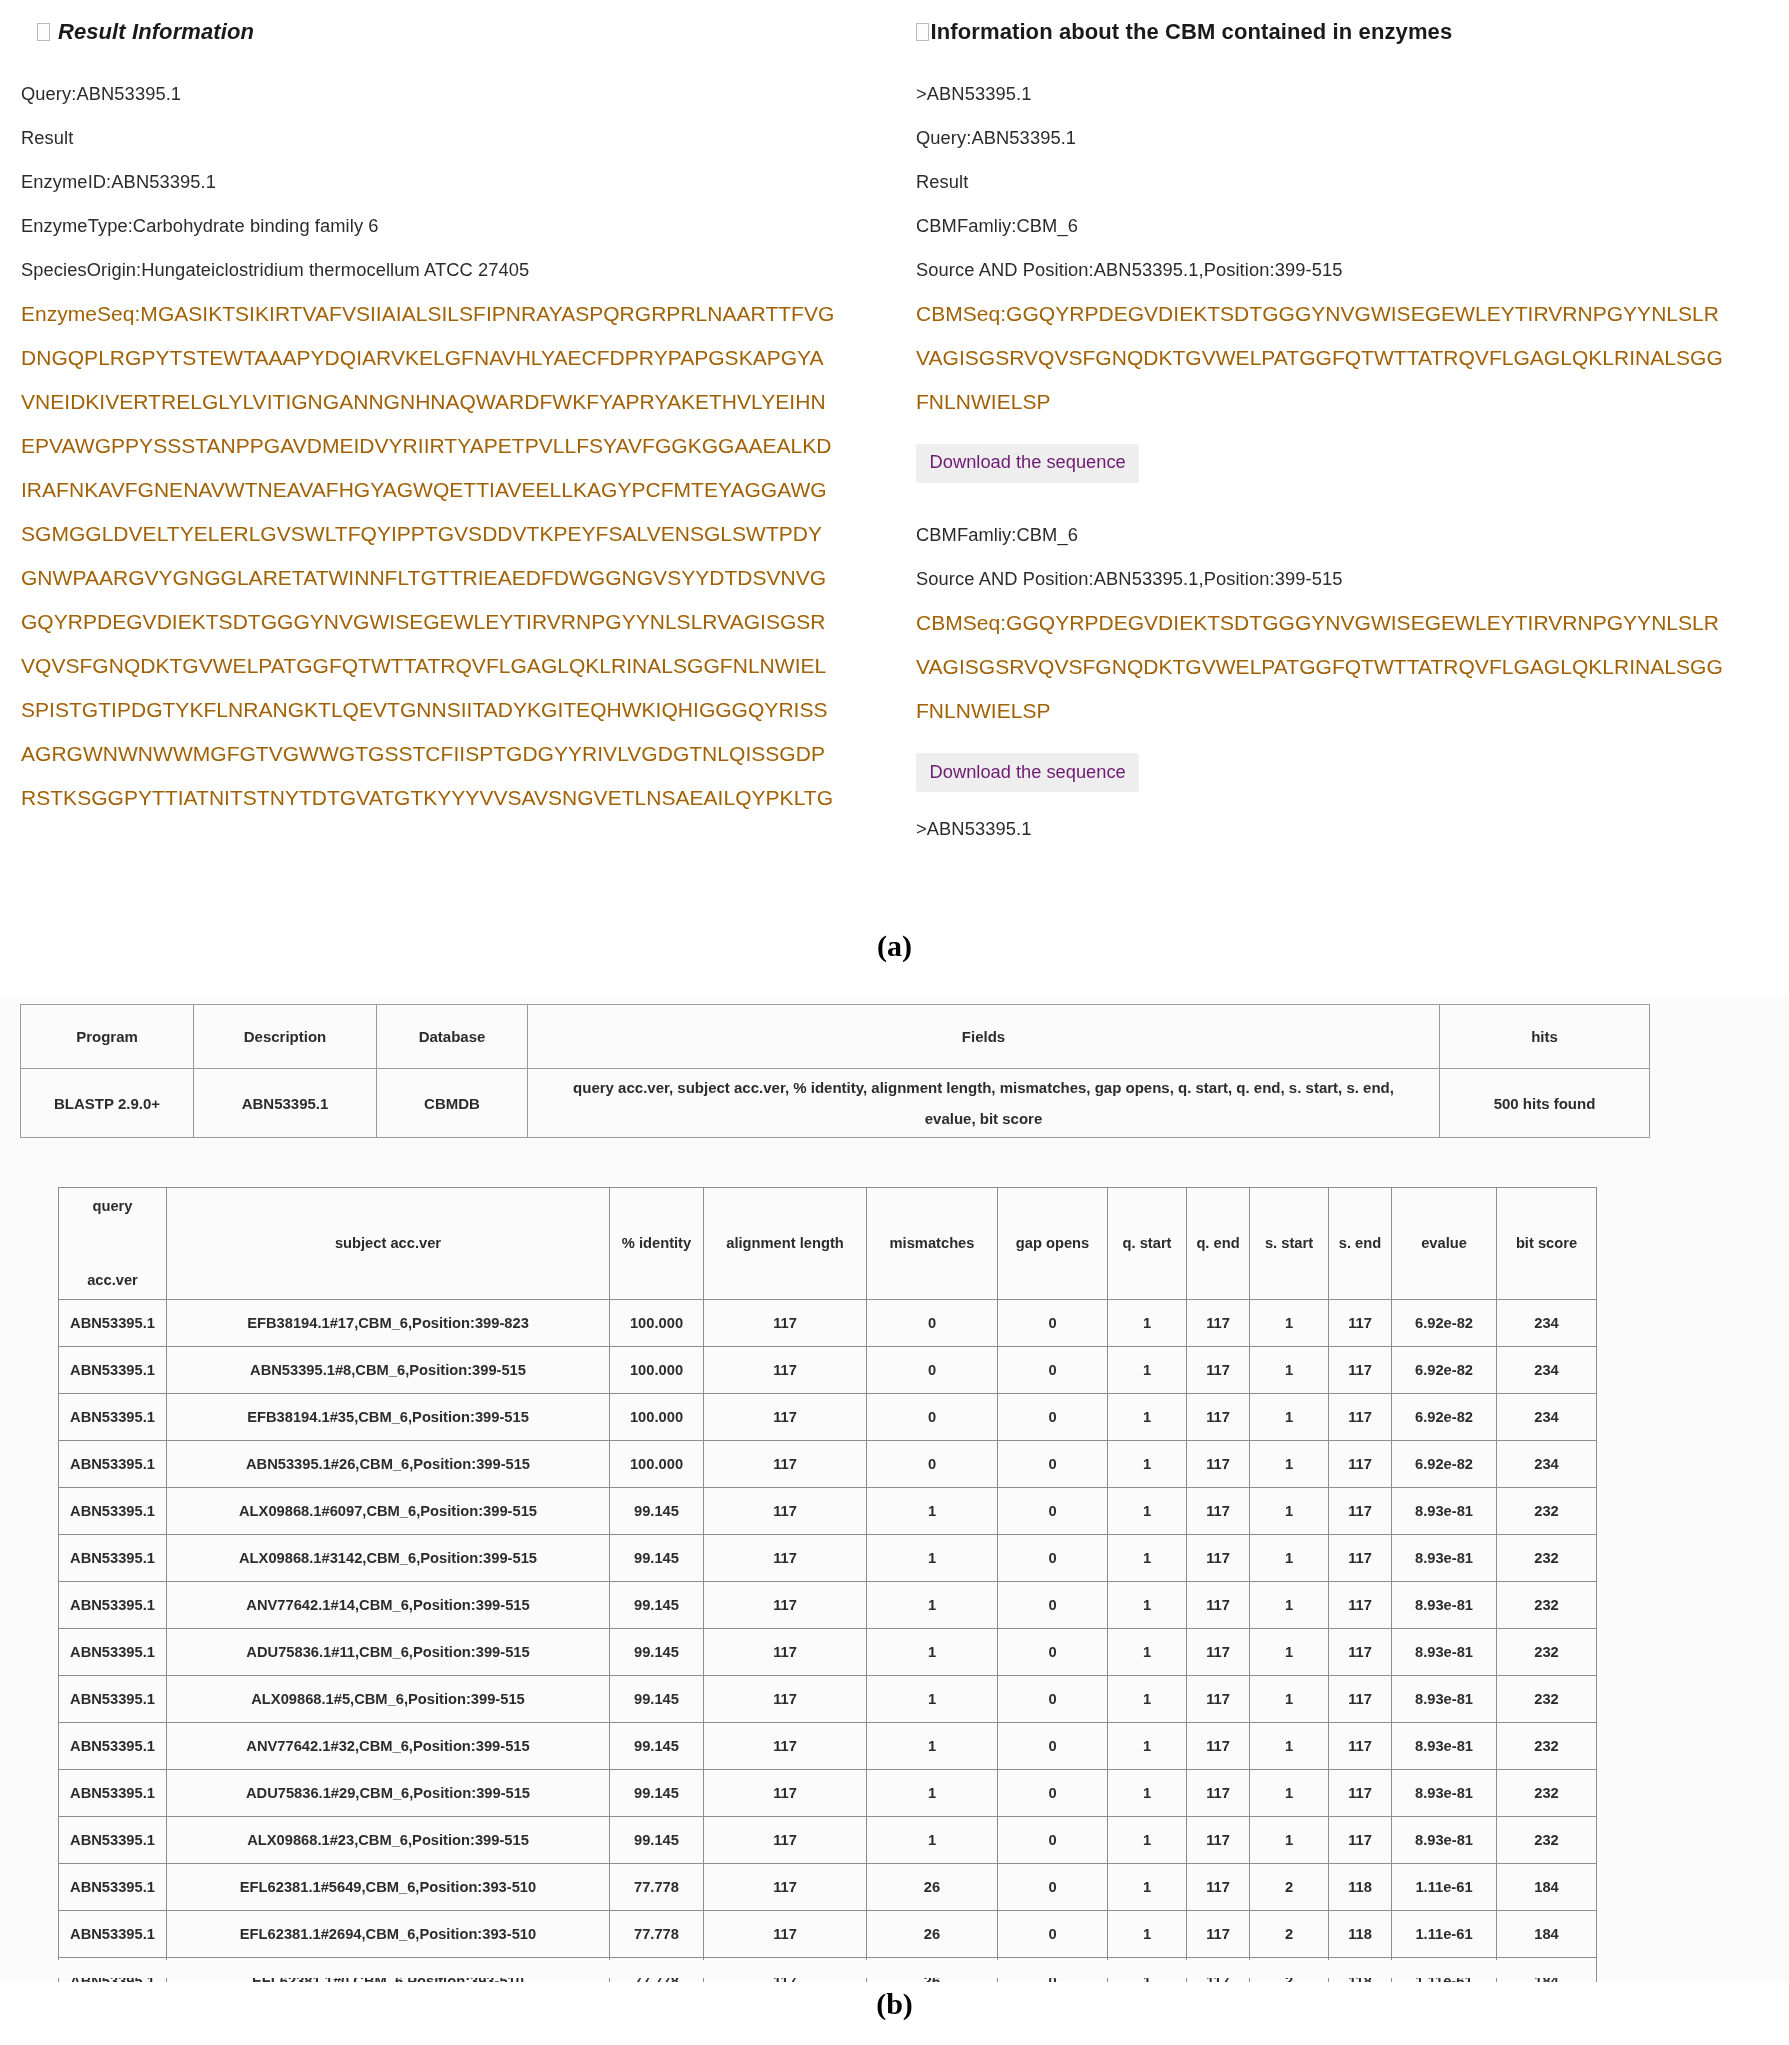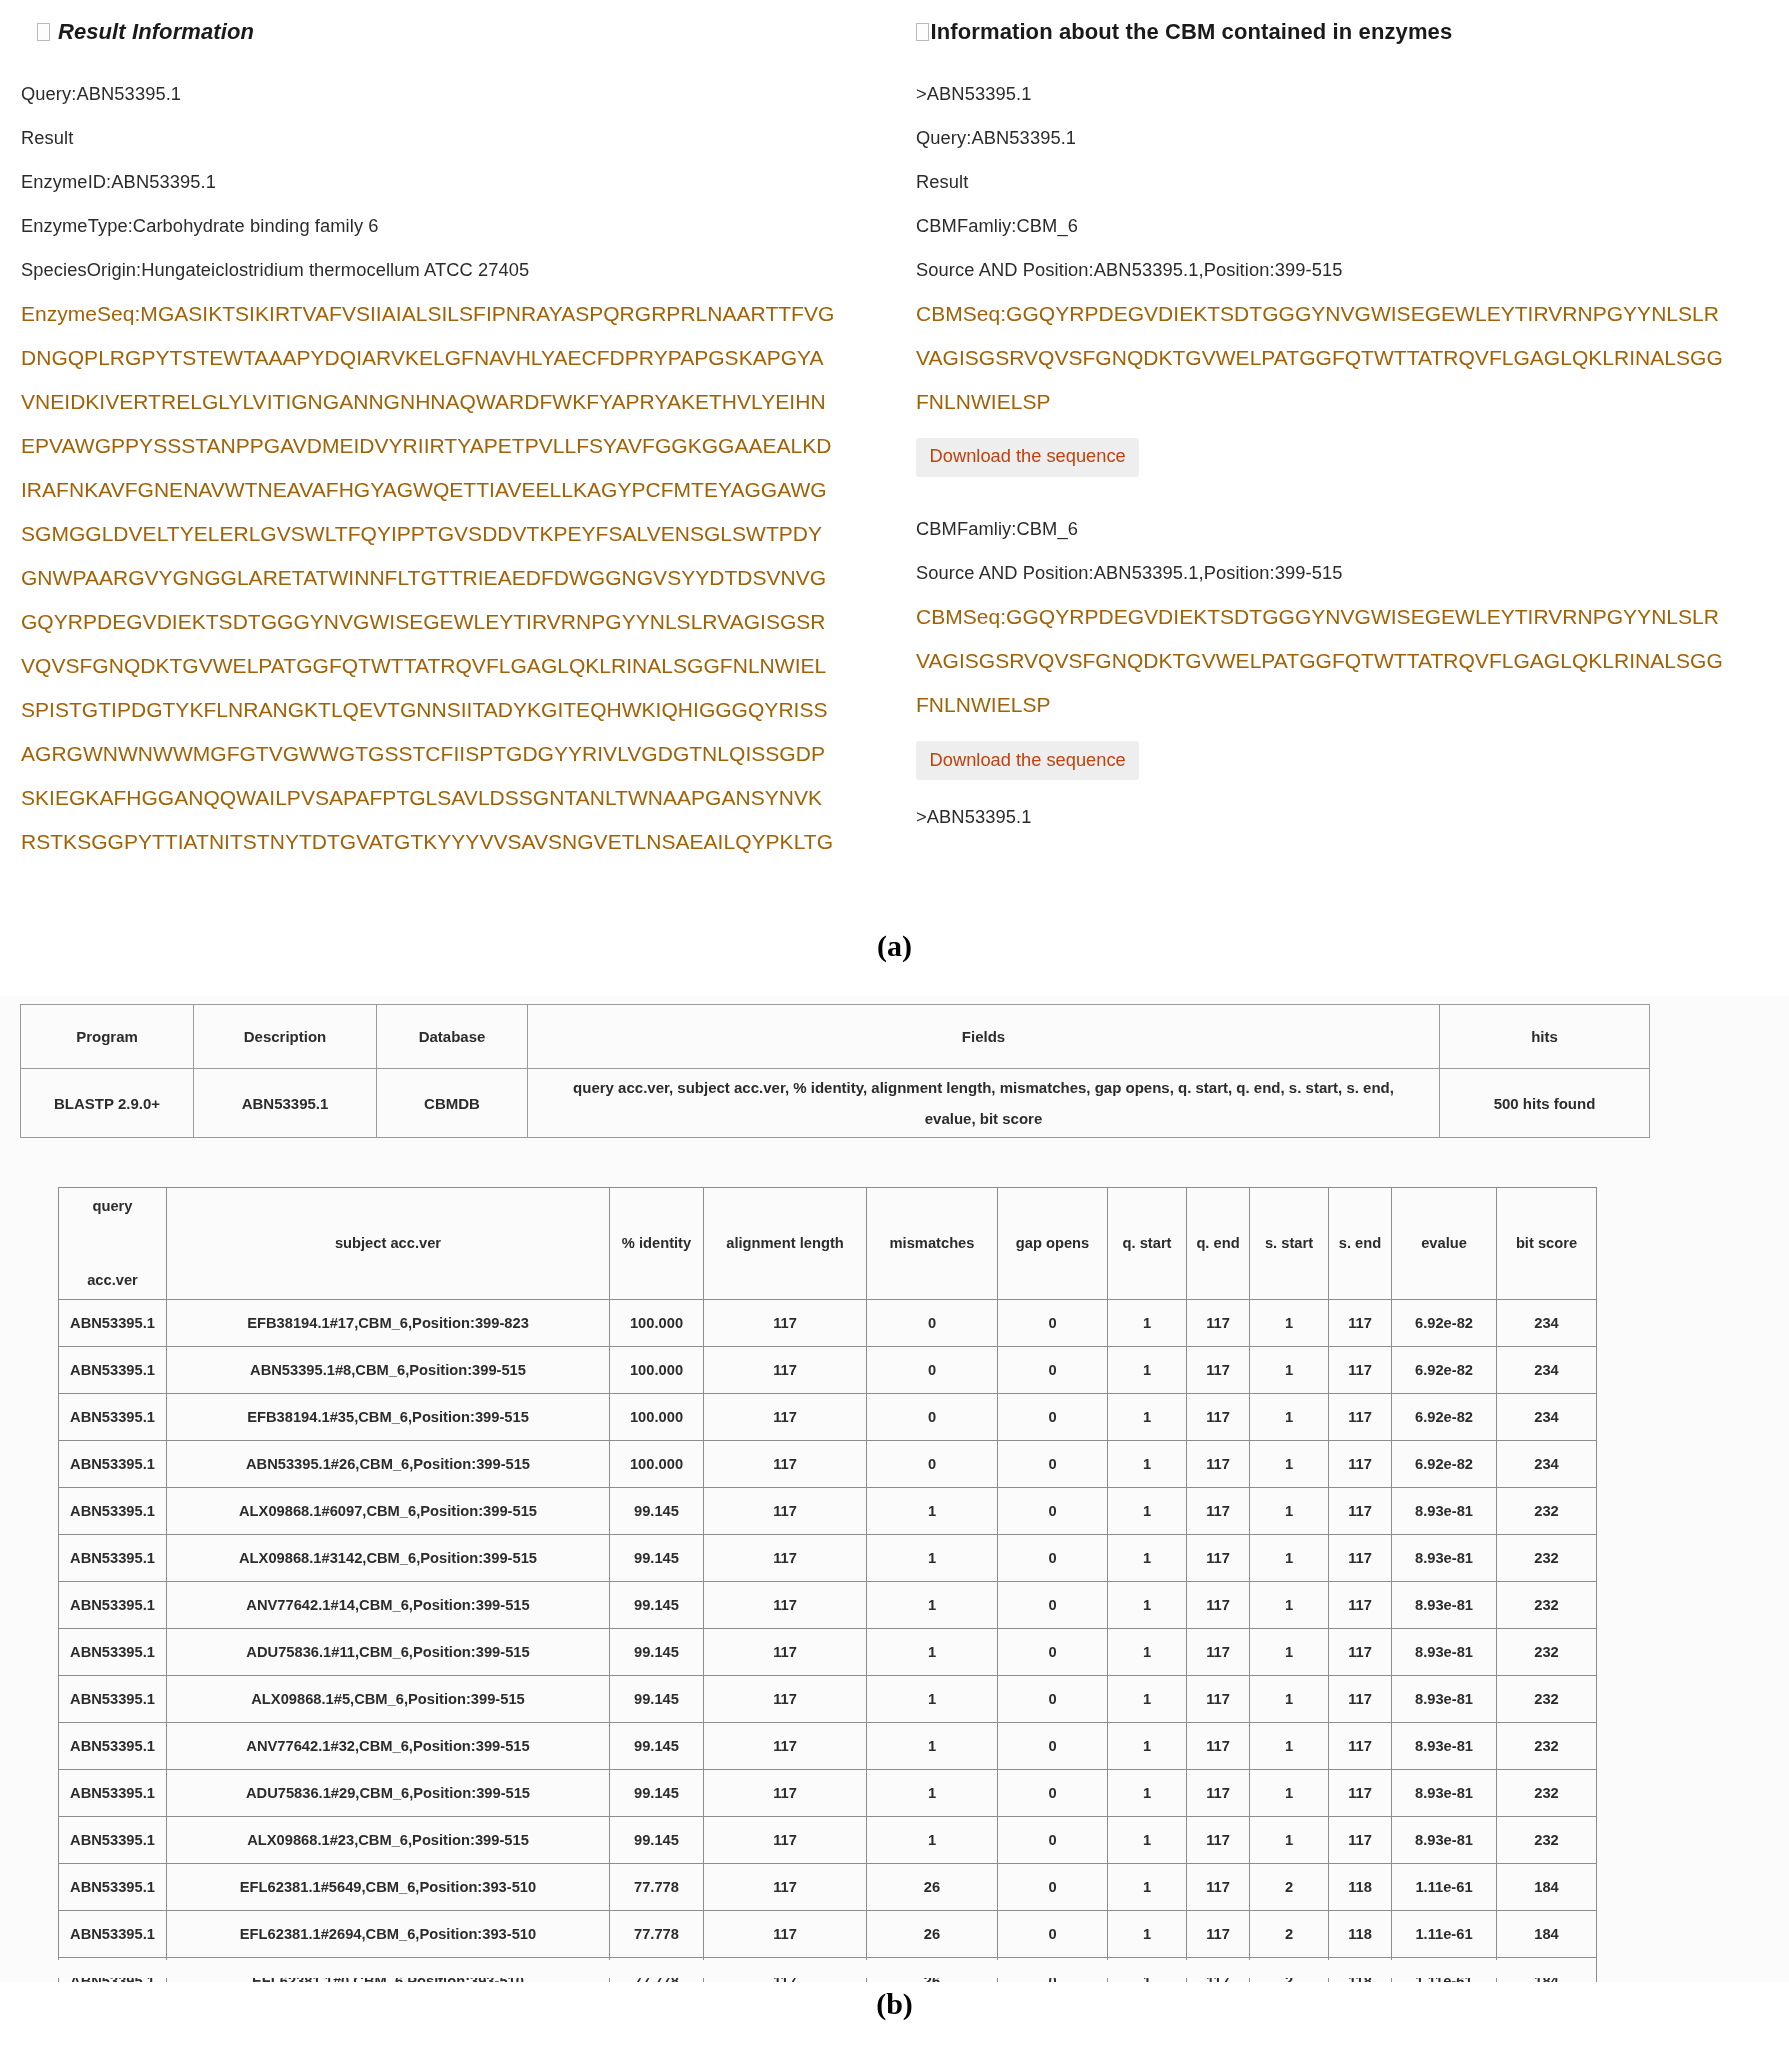--- a/index.html
+++ b/index.html
@@ -50,27 +50,27 @@
     color:#a16207;
     white-space:nowrap;
     letter-spacing:0.03px;
   }
   .gap{height:30px;}
   .gap-sm{height:14.7px;}
 
   .dl-btn{
     display:inline-block;
     background:#eeeeee;
-    color:#c2410c;
+    color:#701a75;
     font-size:18.3px;
     line-height:1;
     padding:9.4px 13.6px 11.5px 13.6px;
     border:none;
     border-radius:3px;
-    margin-top:14px;
+    margin-top:20px;
     font-family:"Liberation Sans", sans-serif;
     cursor:pointer;
   }
 
   .caption{
     position:absolute;width:1789px;text-align:center;
     font-family:"Liberation Serif", serif;
     font-weight:bold;font-size:30px;color:#000;
   }
   .caption-a{top:929px;}
@@ -157,21 +157,20 @@
       <div class="seqline">DNGQPLRGPYTSTEWTAAAPYDQIARVKELGFNAVHLYAECFDPRYPAPGSKAPGYA</div>
       <div class="seqline">VNEIDKIVERTRELGLYLVITIGNGANNGNHNAQWARDFWKFYAPRYAKETHVLYEIHN</div>
       <div class="seqline">EPVAWGPPYSSSTANPPGAVDMEIDVYRIIRTYAPETPVLLFSYAVFGGKGGAAEALKD</div>
       <div class="seqline">IRAFNKAVFGNENAVWTNEAVAFHGYAGWQETTIAVEELLKAGYPCFMTEYAGGAWG</div>
       <div class="seqline">SGMGGLDVELTYELERLGVSWLTFQYIPPTGVSDDVTKPEYFSALVENSGLSWTPDY</div>
       <div class="seqline">GNWPAARGVYGNGGLARETATWINNFLTGTTRIEAEDFDWGGNGVSYYDTDSVNVG</div>
       <div class="seqline">GQYRPDEGVDIEKTSDTGGGYNVGWISEGEWLEYTIRVRNPGYYNLSLRVAGISGSR</div>
       <div class="seqline">VQVSFGNQDKTGVWELPATGGFQTWTTATRQVFLGAGLQKLRINALSGGFNLNWIEL</div>
       <div class="seqline">SPISTGTIPDGTYKFLNRANGKTLQEVTGNNSIITADYKGITEQHWKIQHIGGGQYRISS</div>
       <div class="seqline">AGRGWNWNWWMGFGTVGWWGTGSSTCFIISPTGDGYYRIVLVGDGTNLQISSGDP</div>
-      <div class="seqline">SKIEGKAFHGGANQQWAILPVSAPAFPTGLSAVLDSSGNTANLTWNAAPGANSYNVK</div>
       <div class="seqline">RSTKSGGPYTTIATNITSTNYTDTGVATGTKYYYVVSAVSNGVETLNSAEAILQYPKLTG</div>
     </div>
 
     <div class="col col-right">
       <div class="sec-title right">
         <span class="boxglyph tight"></span><span>Information about the CBM contained in enzymes</span>
       </div>
 
       <div class="txt first">&gt;ABN53395.1</div>
       <div class="txt">Query:ABN53395.1</div>

